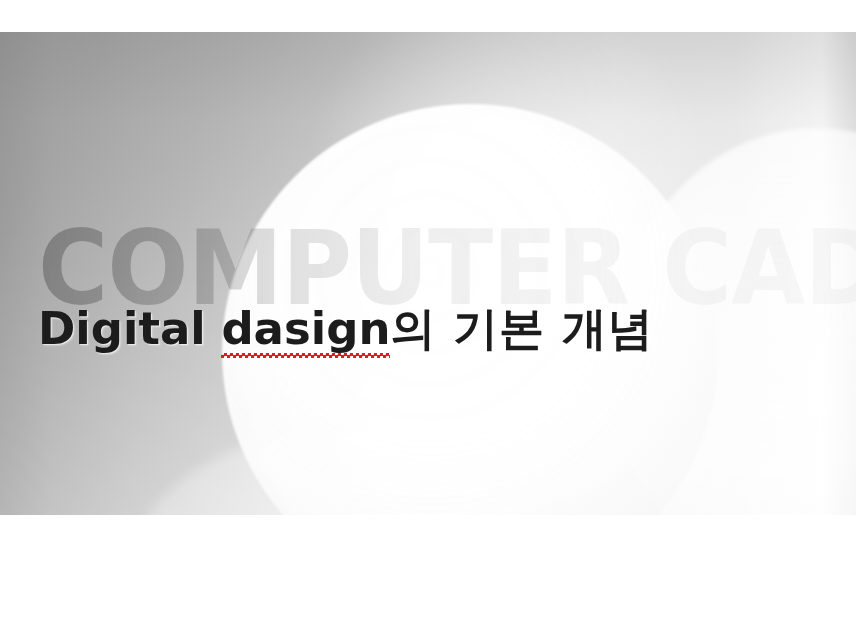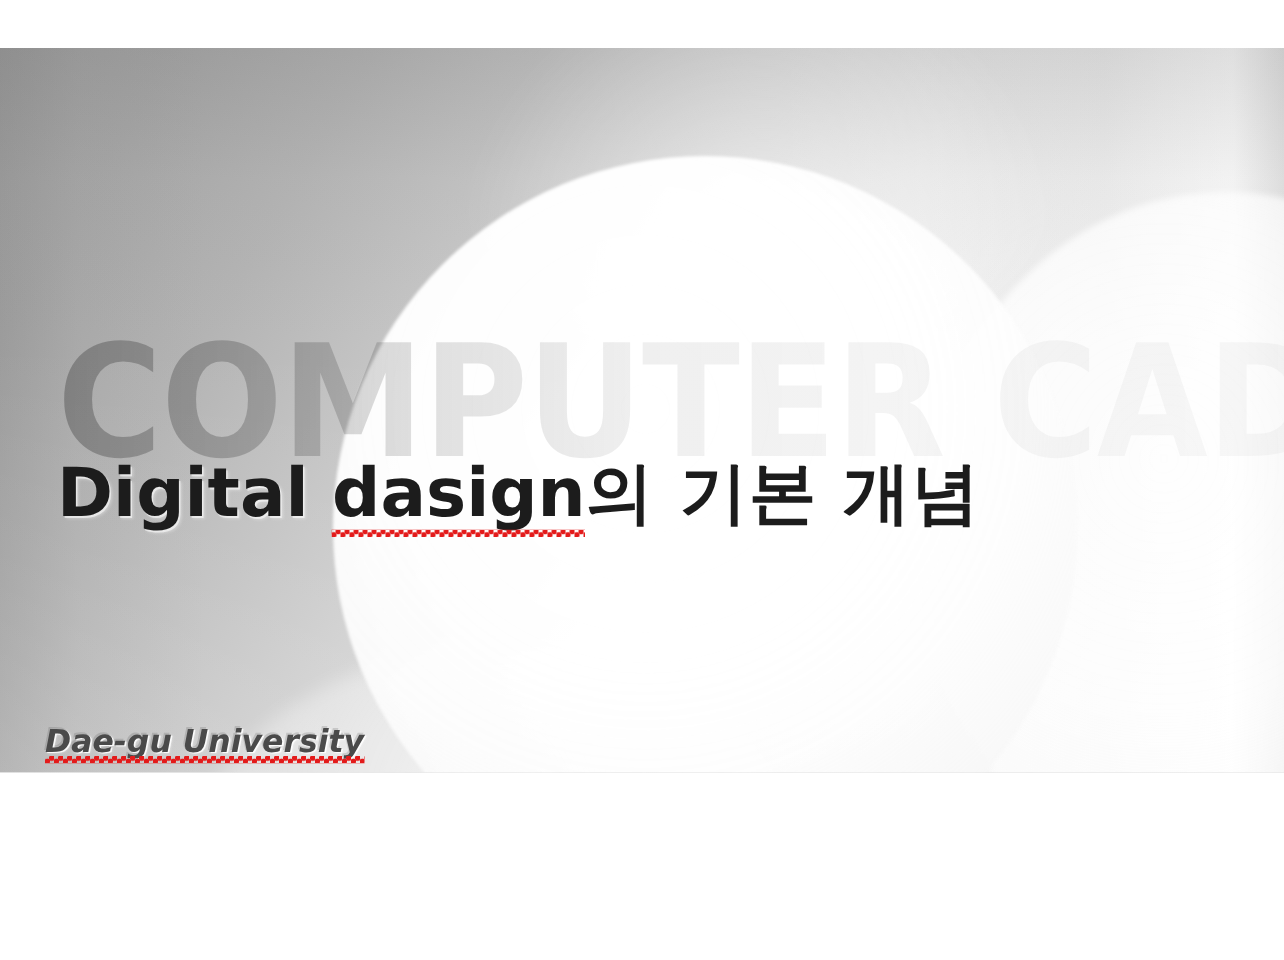--- a/index.html
+++ b/index.html
@@ -250,18 +250,15 @@
   <div class="orb-main"></div>
 
   <div class="watermark">
     <span class="wm-fade">COMPUTER CAD</span>
   </div>
 
   <div class="title-wrap">
     <span class="title"><span>Digital </span><span class="squiggle">dasign</span><span class="kr">의 기본 개념</span></span>
   </div>
 
-  <div class="footer footer-left">
-    <span class="squiggle">Dae-gu University</span>
-  </div>
 
 
 </div>
 
 </body></html>

